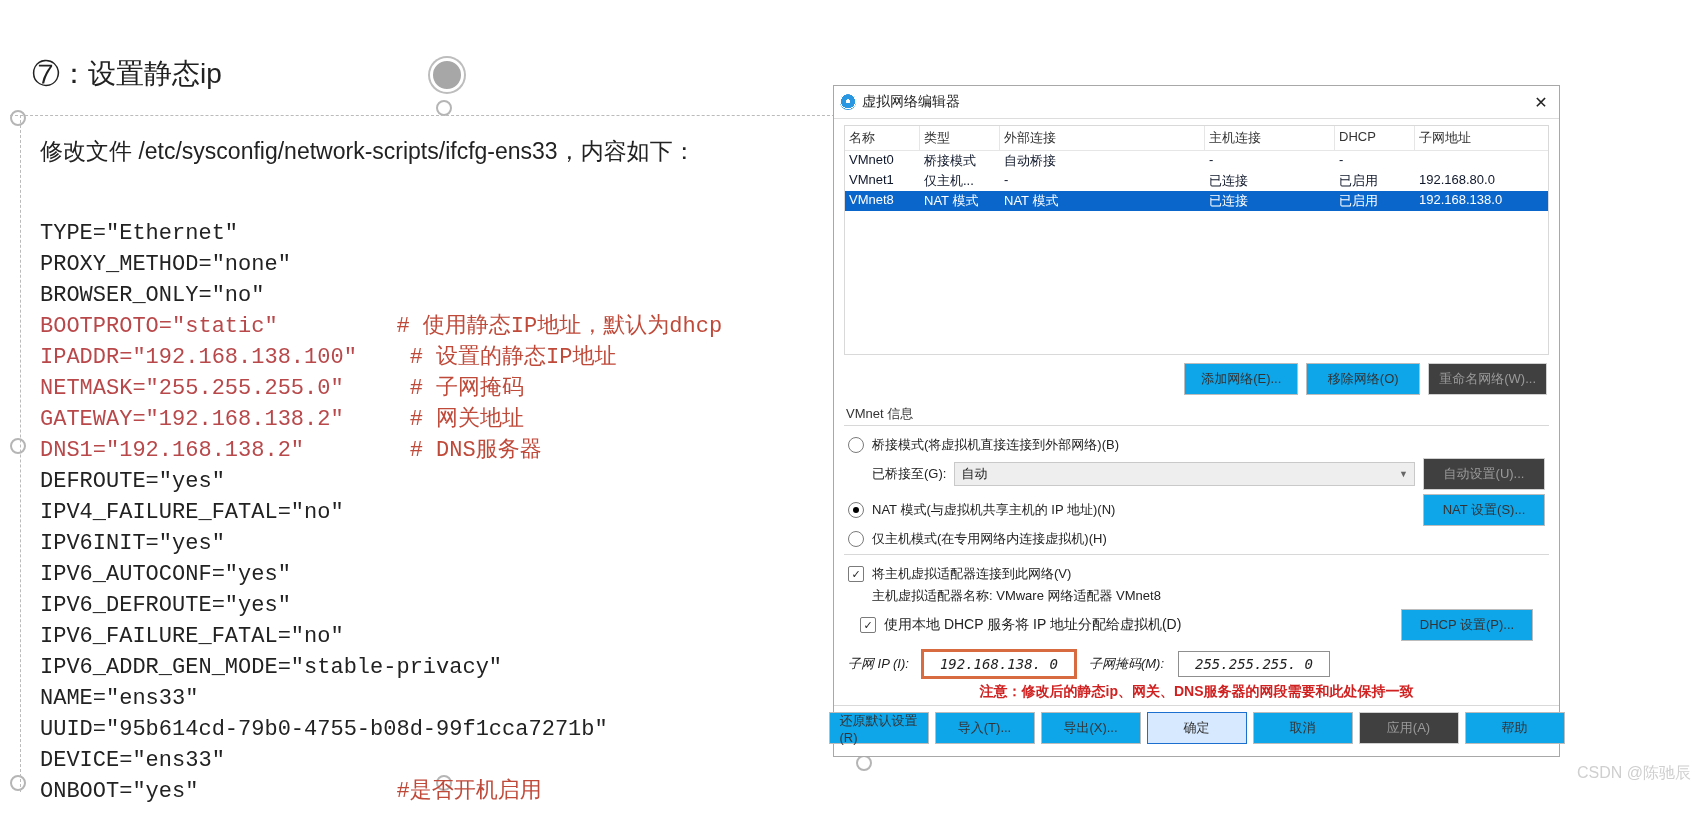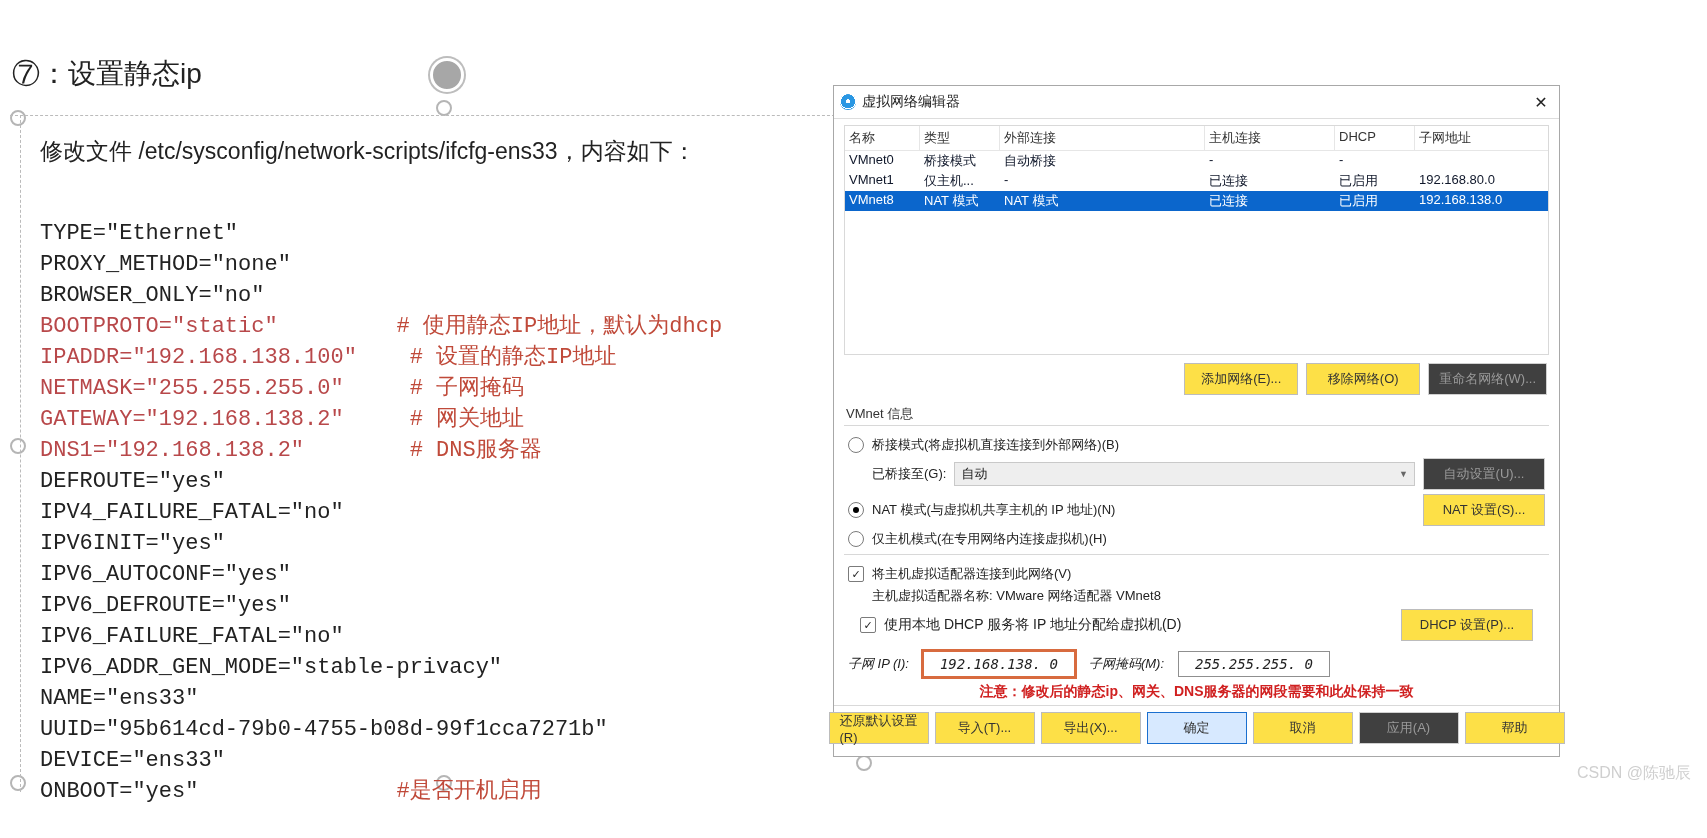--- a/index.html
+++ b/index.html
@@ -7,21 +7,21 @@
     width: 1707px; height: 838px;
     font-family: "Microsoft YaHei", "PingFang SC", Arial, sans-serif;
     background: #fff;
     color: #222;
     overflow: hidden;
   }
 
   .canvas { position: relative; width: 1707px; height: 838px; }
 
   
-  .left-pane { position: absolute; left: 12px; top: 55px; width: 800px; }
+  .left-pane { position: absolute; left: 32px; top: 55px; width: 800px; }
   .step-title { font-size: 28px; color: #222; margin-bottom: 30px; }
   .dot-border {
     border-top: 1px dashed #bbb; position: absolute; left: 10px; top: 115px;
     width: 830px; height: 0;
   }
   .dot-v { border-left: 1px dashed #bbb; position: absolute; left: 20px; top: 115px; bottom: 46px; }
 
   .desc { font-size: 23px; margin: 10px 0 20px 10px; }
 
   .config {
@@ -68,21 +68,21 @@
   .net-head span {
     border-bottom: 1px solid #e6e6e6; border-right: 1px solid #e6e6e6;
     padding: 3px 4px; color: #333; background: #fff;
   }
   .net-row span { padding: 1px 4px; color: #0f172a; }
   .net-row.sel span { background: #0b66cc; color: #fff; }
   .table-area { border: 1px solid #d9d9d9; height: 228px; overflow: hidden; margin: 6px 10px 0 10px; }
 
   .btn {
     display: inline-flex; align-items: center; justify-content: center;
-    background: #fde047; border: 1px solid #bcbcbc;
+    background: #0ea5e9; border: 1px solid #bcbcbc;
     padding: 3px 10px; font-size: 13px; color: #333; min-width: 92px; height: 24px;
   }
   .btn.disabled { color: #9a9a9a; background: #404040; border-color: #d0d0d0; }
 
   .net-btn-row { display: flex; gap: 8px; justify-content: flex-end; padding: 8px 12px 6px 12px; }
 
   .group-label { font-size: 13px; color: #333; margin: 4px 12px 2px 12px; }
   .group-box { border-top: 1px solid #d8d8d8; margin: 0 10px; padding: 6px 4px 0 4px; }
 
   .row { display: flex; align-items: center; gap: 8px; margin: 4px 0; font-size: 13px; }

